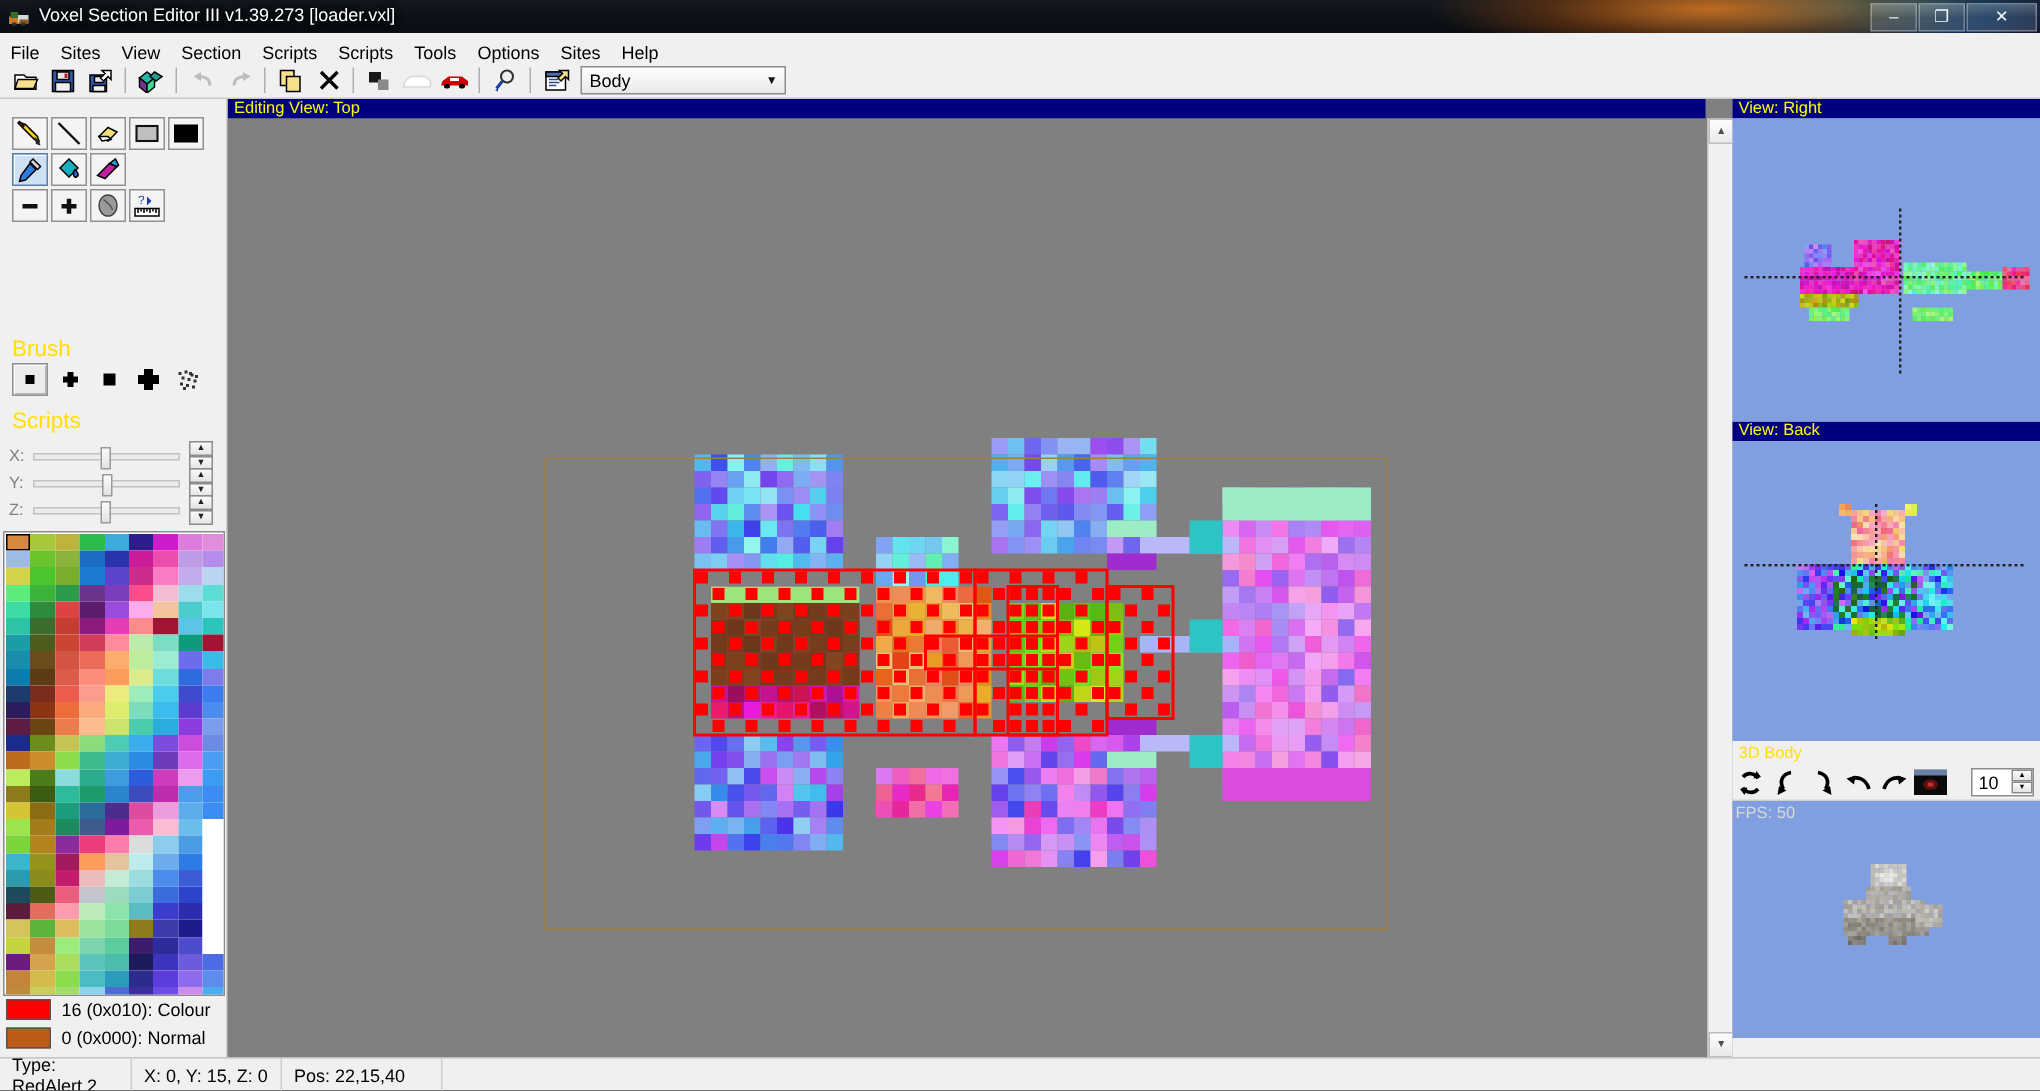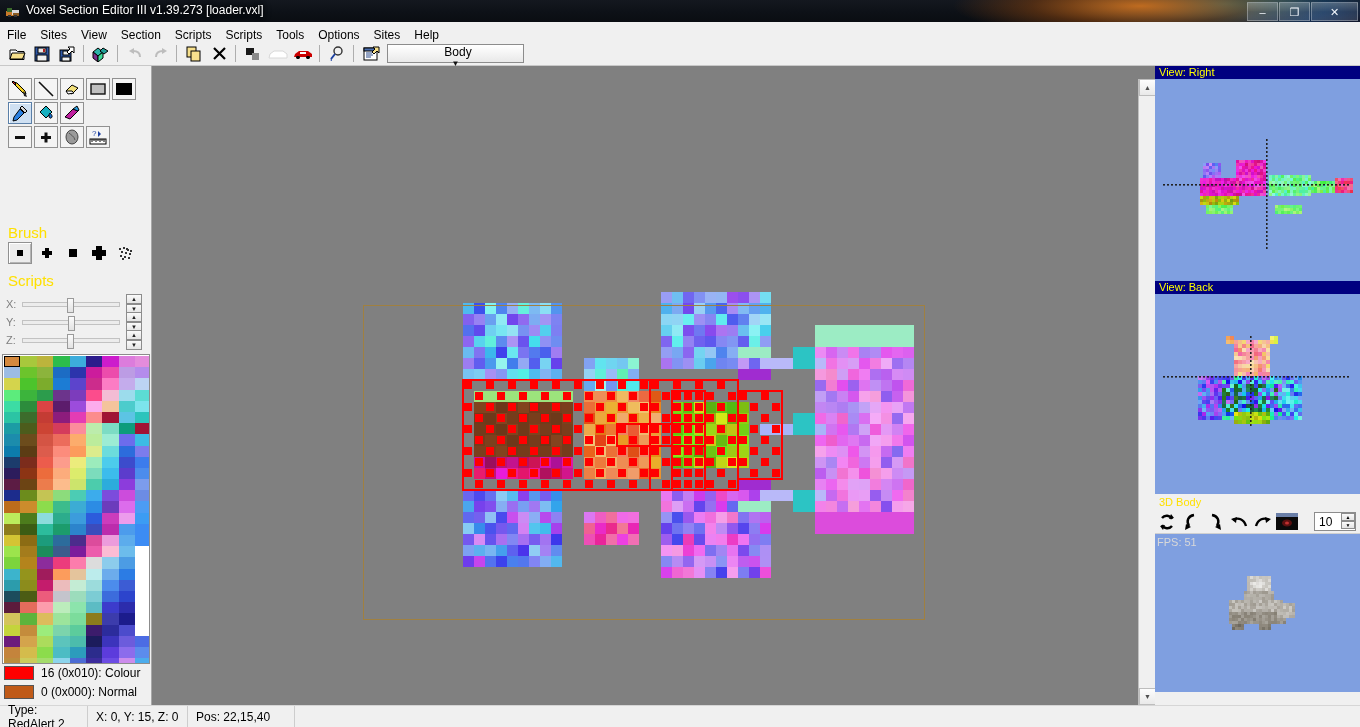--- a/index.html
+++ b/index.html
@@ -65,21 +65,21 @@
   .tbtn{
     width:24px;height:22px;margin-left:1px;
     display:flex;align-items:center;justify-content:center;
     position:relative;
   }
   .tbsep{width:1px;height:17px;background:#aeaeae;margin:0 4px;}
   .combo{
     position:absolute;left:387px;top:2px;width:137px;height:19px;
     background:linear-gradient(180deg,#ffffff 0%,#f2f2f2 60%,#e8e8e8 100%);
     border:1px solid #8c8c8c;box-sizing:border-box;
-    display:flex;align-items:center;flex-direction:column;
+    display:flex;align-items:center;
   }
   .combo .val{padding-left:5px;font-size:12px;color:#000;flex:1;}
   .combo .arr{
     width:17px;height:17px;display:flex;align-items:center;justify-content:center;
     color:#111;font-size:8px;
   }
 
   
   #leftpanel{
     position:absolute;left:0;top:66px;width:152px;height:639px;
@@ -795,20 +795,21 @@
     <span class="sw" style="background:#ff0000"></span>
     <span class="txt">16 (0x010): Colour</span>
   </div>
   <div class="colorinfo" style="top:619px;">
     <span class="sw" style="background:#c05a18"></span>
     <span class="txt">0 (0x000): Normal</span>
   </div>
 </div>
 
 <div id="editarea">
+  <div id="editheader">Editing View:  Top</div>
   <div id="editcanvas">
     <div id="selbox"></div>
     <svg id="voxelmain" width="985" height="626">
         <rect x="311" y="224" width="11" height="11" fill="hsl(200,82%,62%)"></rect>
         <rect x="311" y="235" width="11" height="11" fill="hsl(254,82%,66%)"></rect>
         <rect x="311" y="246" width="11" height="11" fill="hsl(229,82%,63%)"></rect>
         <rect x="311" y="257" width="11" height="11" fill="hsl(257,82%,67%)"></rect>
         <rect x="311" y="268" width="11" height="11" fill="hsl(204,82%,68%)"></rect>
         <rect x="311" y="279" width="11" height="11" fill="hsl(256,82%,72%)"></rect>
         <rect x="311" y="290" width="11" height="11" fill="hsl(203,82%,71%)"></rect>
@@ -2809,21 +2810,21 @@
       </div>
       <div class="v3spin">
         <span class="num">10</span>
         <span class="sp">
           <div>▲</div>
           <div>▼</div>
         </span>
       </div>
     </div>
     <div class="vbody" style="height:158px;position:relative;">
-      <div id="fpslabel" style="top:2px;left:2px;">FPS: 51</div>
+      <div id="fpslabel" style="top:2px;left:2px;">FPS: 50</div>
       <svg id="view3d" width="205" height="158">
           <rect x="92" y="42" width="3" height="3" fill="hsl(40,7%,73%)"></rect>
           <rect x="92" y="45" width="3" height="3" fill="hsl(40,7%,73%)"></rect>
           <rect x="92" y="48" width="3" height="3" fill="hsl(40,7%,72%)"></rect>
           <rect x="92" y="51" width="3" height="3" fill="hsl(40,7%,72%)"></rect>
           <rect x="92" y="54" width="3" height="3" fill="hsl(40,7%,72%)"></rect>
           <rect x="92" y="57" width="3" height="3" fill="hsl(40,7%,80%)"></rect>
           <rect x="95" y="42" width="3" height="3" fill="hsl(40,7%,85%)"></rect>
           <rect x="95" y="45" width="3" height="3" fill="hsl(40,7%,73%)"></rect>
           <rect x="95" y="48" width="3" height="3" fill="hsl(40,7%,86%)"></rect>

